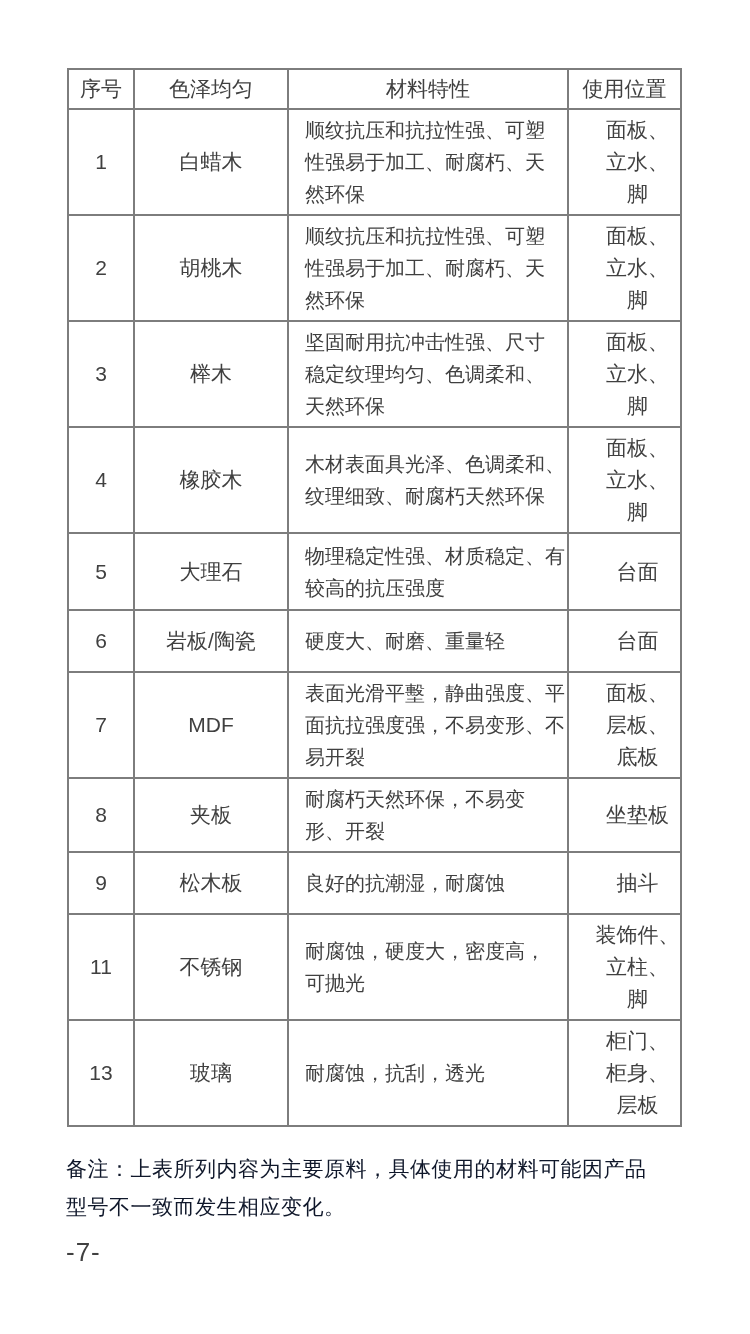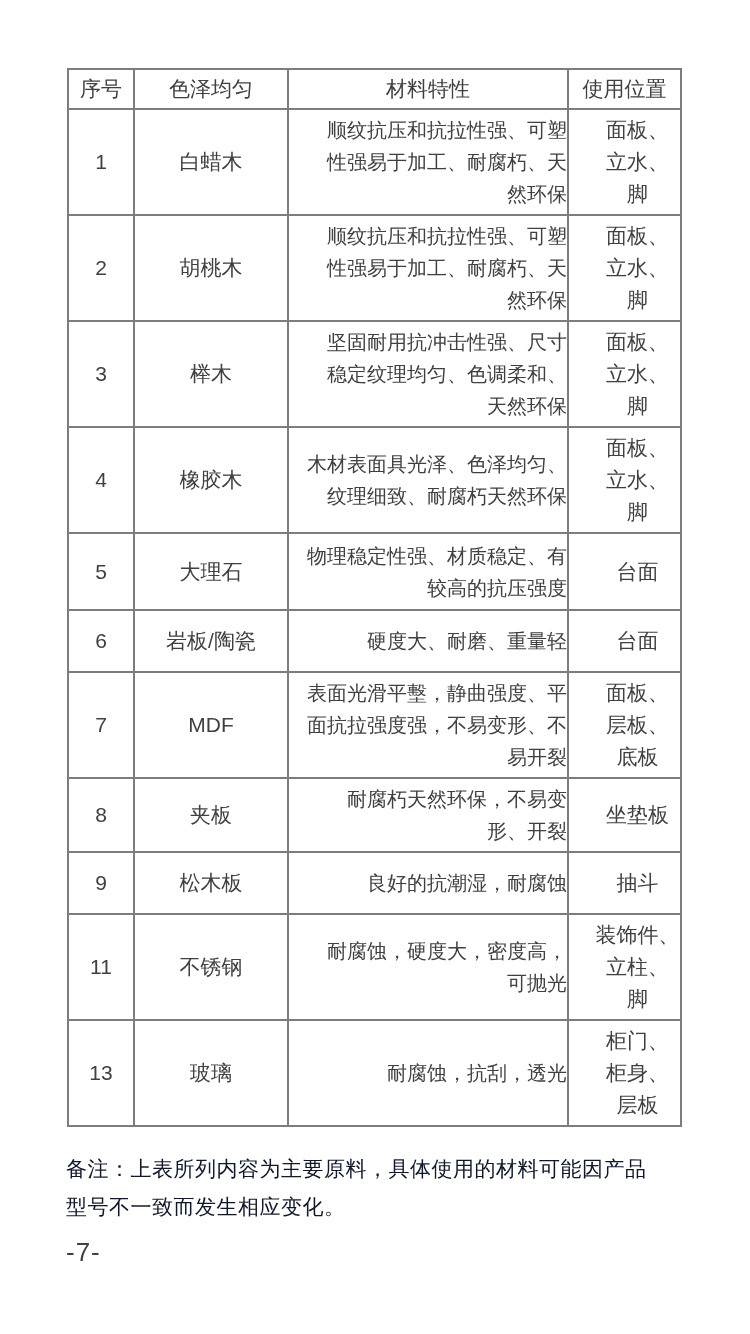--- a/index.html
+++ b/index.html
@@ -48,21 +48,21 @@
     text-align: center;
     font-size: 21px;
     padding: 0;
   }
   td.c-name {
     text-align: center;
     font-size: 21px;
     padding: 16px;
   }
   td.c-props {
-    text-align: right;
+    text-align: left;
     font-size: 20px;
     line-height: 32px;
     padding: 4px 0 4px 16px;
     white-space: pre-line;
   }
   td.c-usage {
     text-align: center;
     font-size: 21px;
     line-height: 32px;
     padding: 4px 0 4px 26px;
@@ -139,21 +139,21 @@
 稳定纹理均匀、色调柔和、
 天然环保</td>
         <td class="c-usage">面板、
 立水、
 脚</td>
       </tr>
 
       <tr style="height: 102px;">
         <td class="c-no">4</td>
         <td class="c-name">橡胶木</td>
-        <td class="c-props">木材表面具光泽、色泽均匀、
+        <td class="c-props">木材表面具光泽、色调柔和、
 纹理细致、耐腐朽天然环保</td>
         <td class="c-usage">面板、
 立水、
 脚</td>
       </tr>
 
       <tr style="height: 77px;">
         <td class="c-no">5</td>
         <td class="c-name">大理石</td>
         <td class="c-props">物理稳定性强、材质稳定、有

